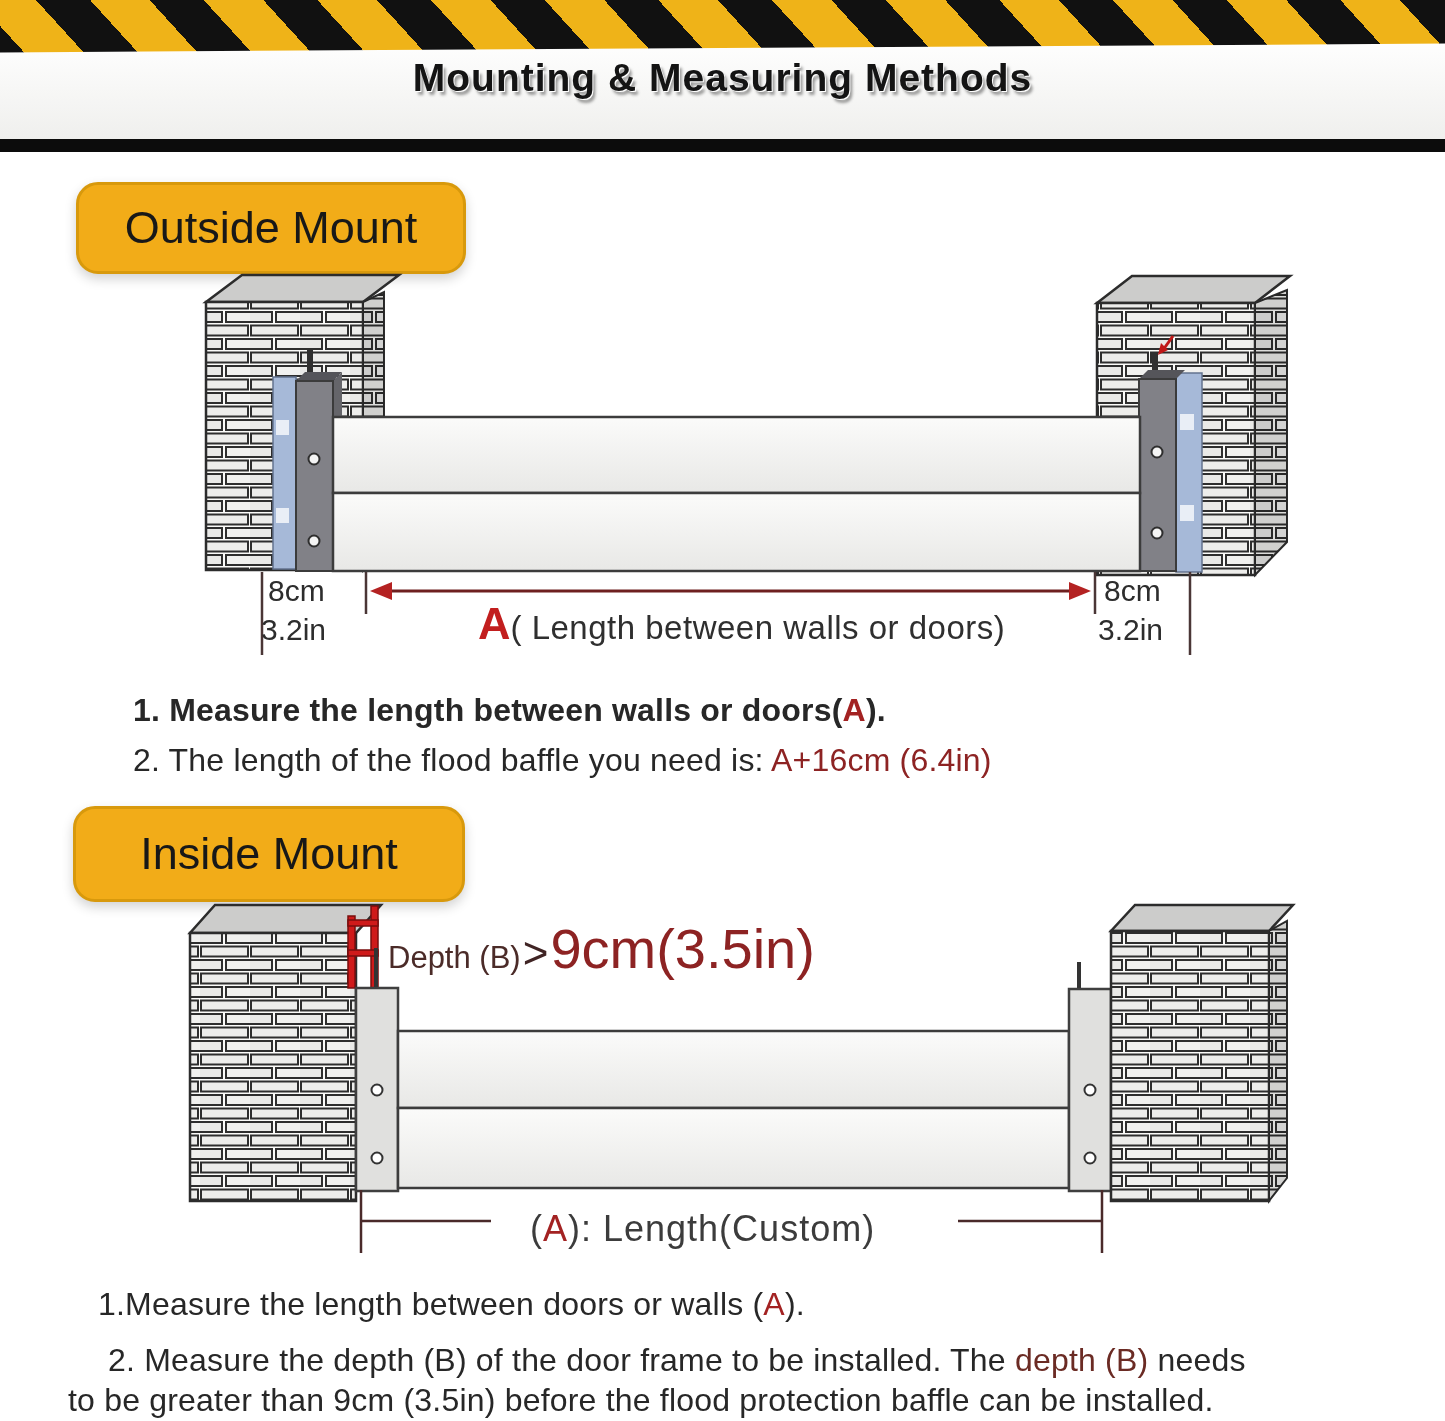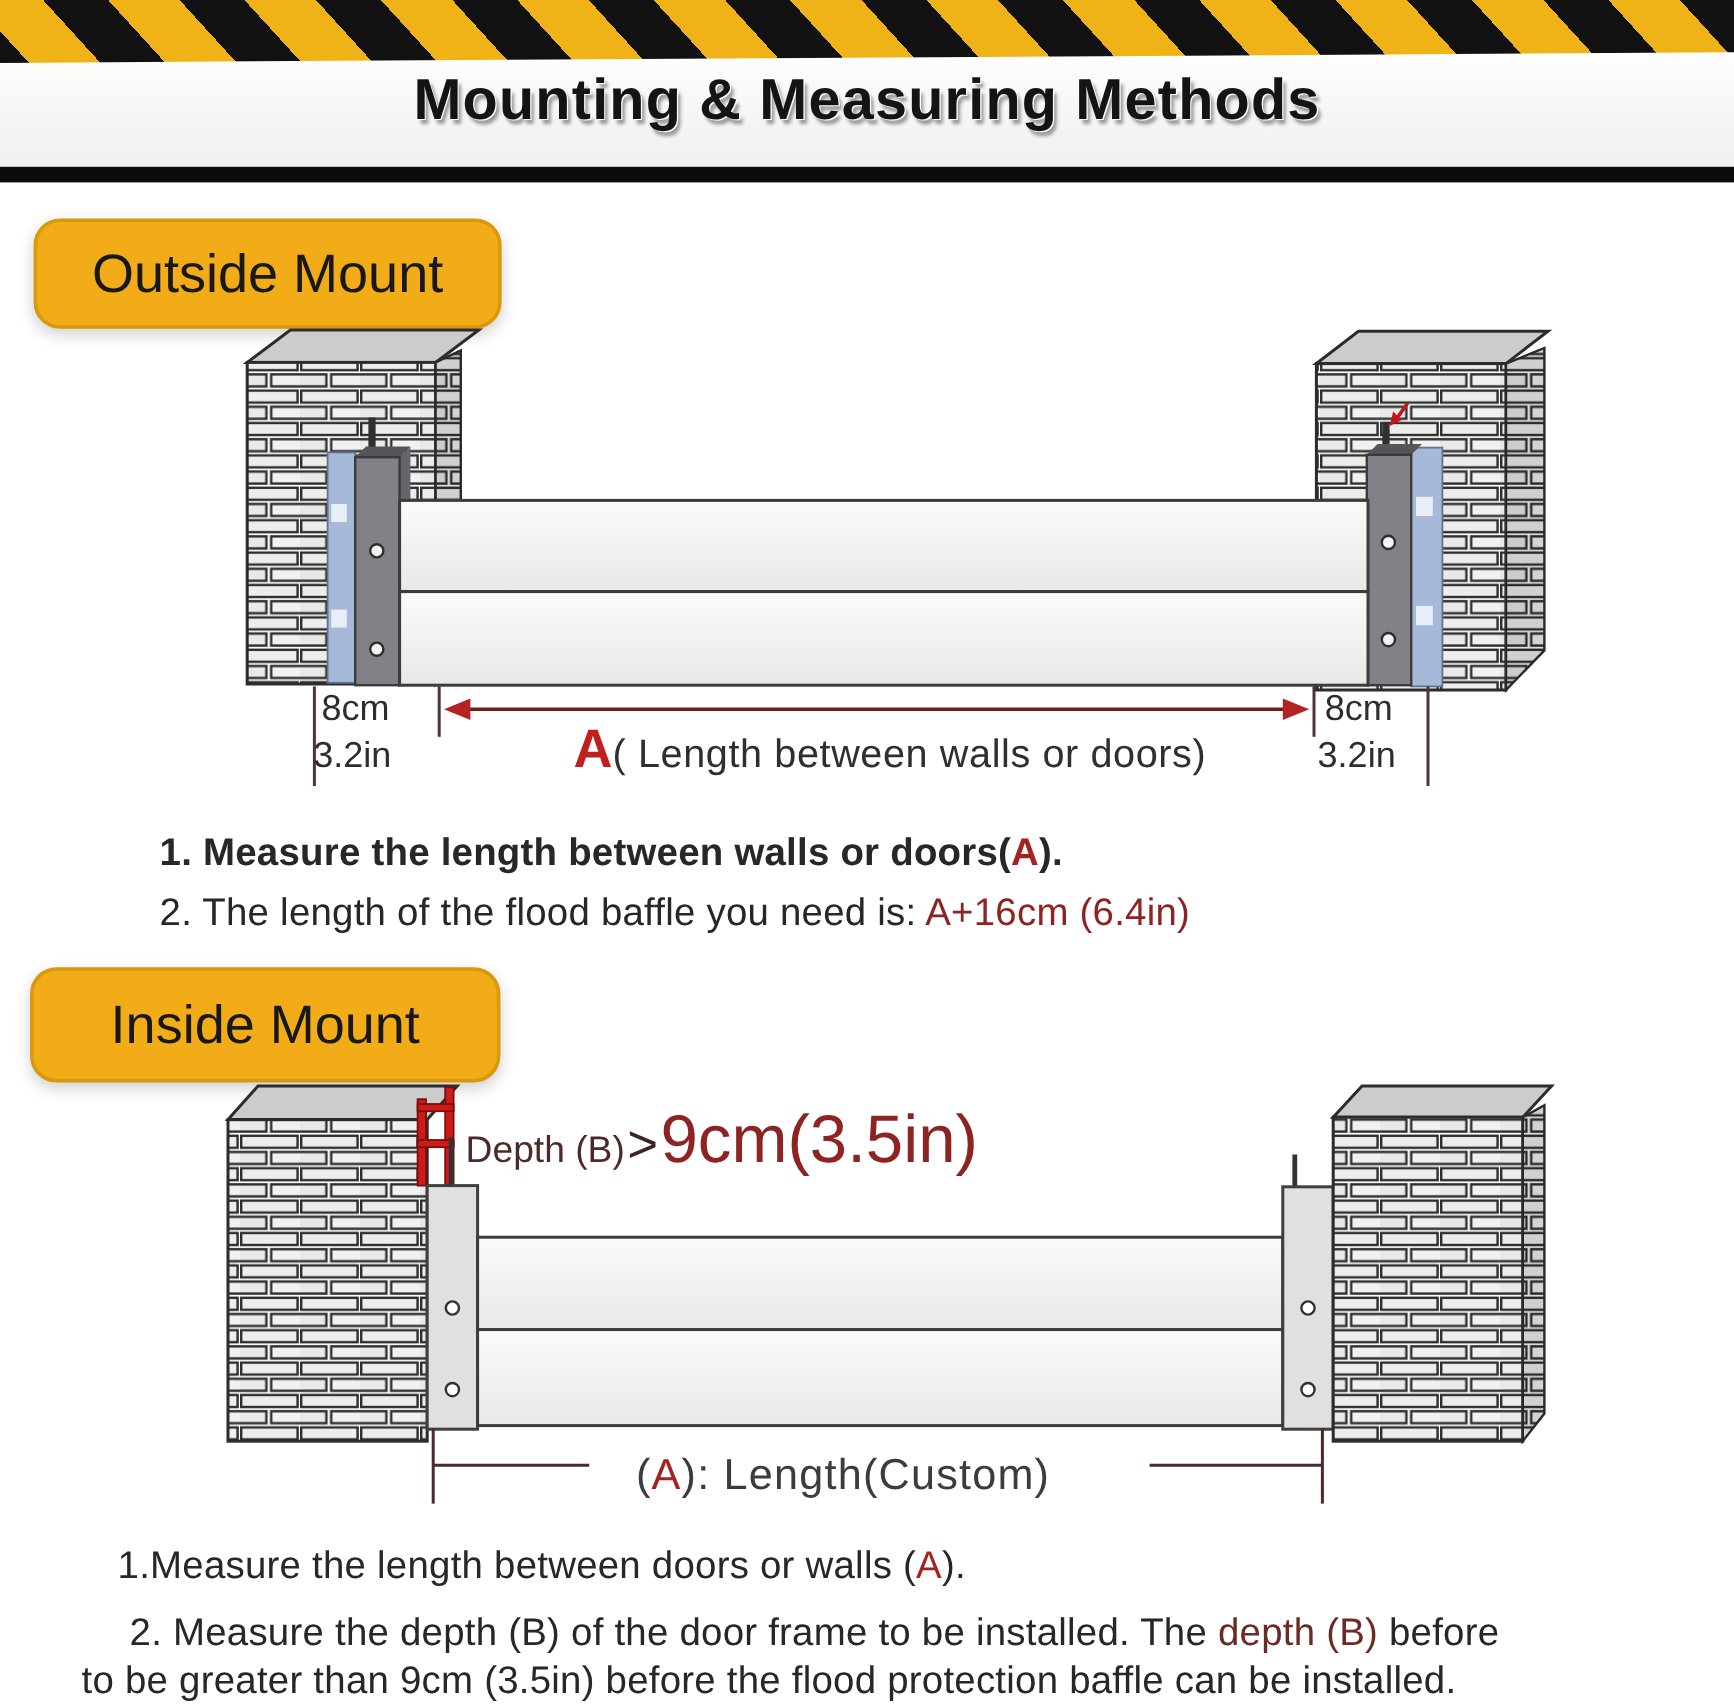--- a/index.html
+++ b/index.html
@@ -7,28 +7,28 @@
         font-family:"Liberation Sans",sans-serif;color:#262626;}
 
   
   .title-band{position:absolute;left:0;top:38px;width:100%;height:102px;z-index:1;
               background:linear-gradient(#ffffff,#efefed);}
   .stripes{position:absolute;left:-30px;right:-30px;top:-14px;height:62px;z-index:2;
            transform:rotate(-0.35deg);
            background:repeating-linear-gradient(48deg,
              var(--stripe_black,#111) 0 40px, var(--stripe_yellow,#EFB318) 40px 84px);}
   .page-title{position:absolute;left:0;top:56px;width:100%;z-index:3;text-align:center;
-              font-size:48px;font-weight:bold;letter-spacing:1px;color:#141414;
+              font-size:39px;font-weight:bold;letter-spacing:1px;color:#141414;
               text-shadow:1px 1px 0 #ffffff,3px 4px 3px rgba(0,0,0,0.38);}
   .black-bar{position:absolute;left:0;top:139px;width:100%;height:13px;background:#0c0c0c;z-index:4;}
 
   
   .badge{position:absolute;background:var(--yellow,#F2AC18);border:3px solid #d8990c;
          border-radius:22px;display:flex;align-items:center;justify-content:center;
-         font-size:45px;color:#181818;box-shadow:0 5px 12px rgba(0,0,0,0.18);}
+         font-size:45px;color:#181818;box-shadow:0 5px 12px rgba(0,0,0,0.18);margin-left:48px;}
   .badge-outside{left:28px;top:182px;width:384px;height:86px;}
   .badge-inside{left:25px;top:806px;width:386px;height:90px;}
 
   
   .diagram-svg{position:absolute;}
   .dim-text{position:absolute;font-size:30px;color:#2d2d2d;white-space:nowrap;}
   .dim-row{position:absolute;display:flex;align-items:baseline;white-space:nowrap;}
   .dim-a{color:var(--red,#C21E1E);font-weight:bold;font-size:45px;line-height:1;}
   .dim-label{font-size:33px;color:#2f2f2f;letter-spacing:0.5px;}
 
@@ -223,17 +223,17 @@
   <div class="lenrow">
     <span>(</span>
       <span class="dim-a">A</span>
       <span>): Length(Custom)</span>
   </div>
 
   <div class="instr" style="left:98px;top:1286px;">
     <span>1.Measure the length between doors or walls (</span><span class="a-red">A</span><span>).</span>
   </div>
   <div class="instr" style="left:108px;top:1342px;">
-    <span>2. Measure the depth (B) of the door frame to be installed. The </span><span class="maroon-part">depth (B)</span><span> before</span>
+    <span>2. Measure the depth (B) of the door frame to be installed. The </span><span class="maroon-part">depth (B)</span><span> needs</span>
   </div>
   <div class="instr" style="left:68px;top:1382px;">to be greater than 9cm (3.5in) before the flood protection baffle can be installed.</div>
 
 </div>
 
 </body></html>

